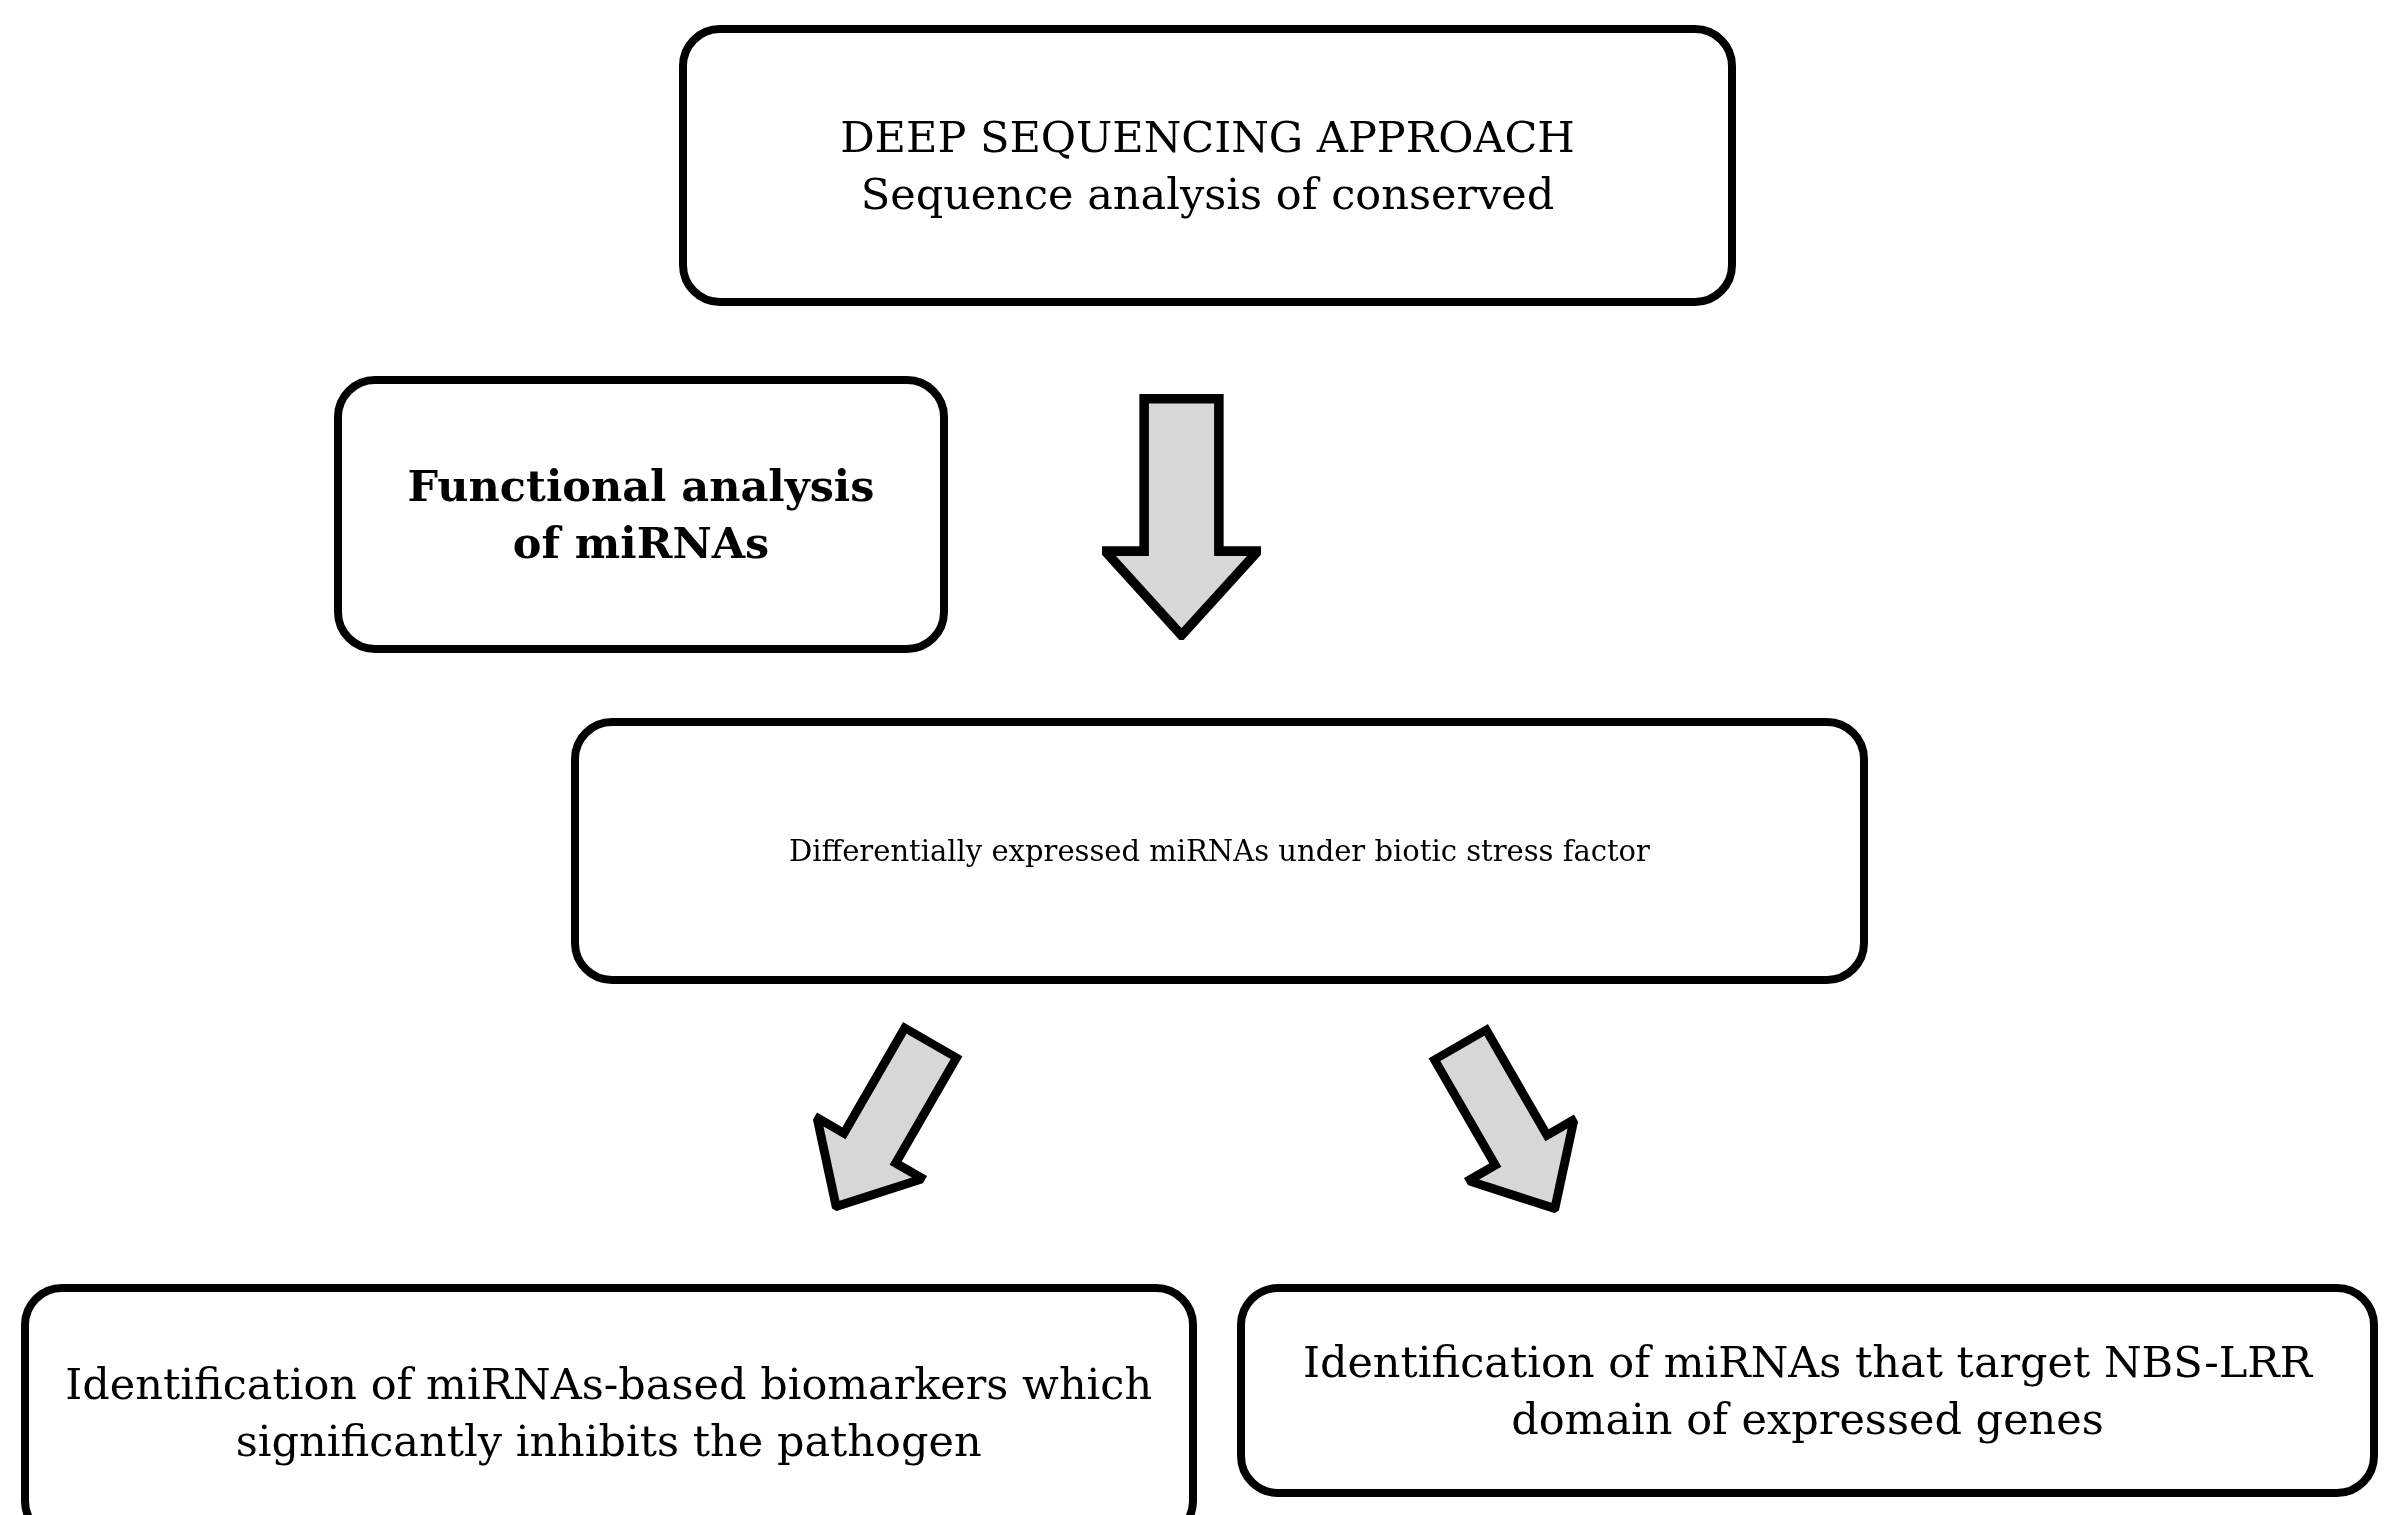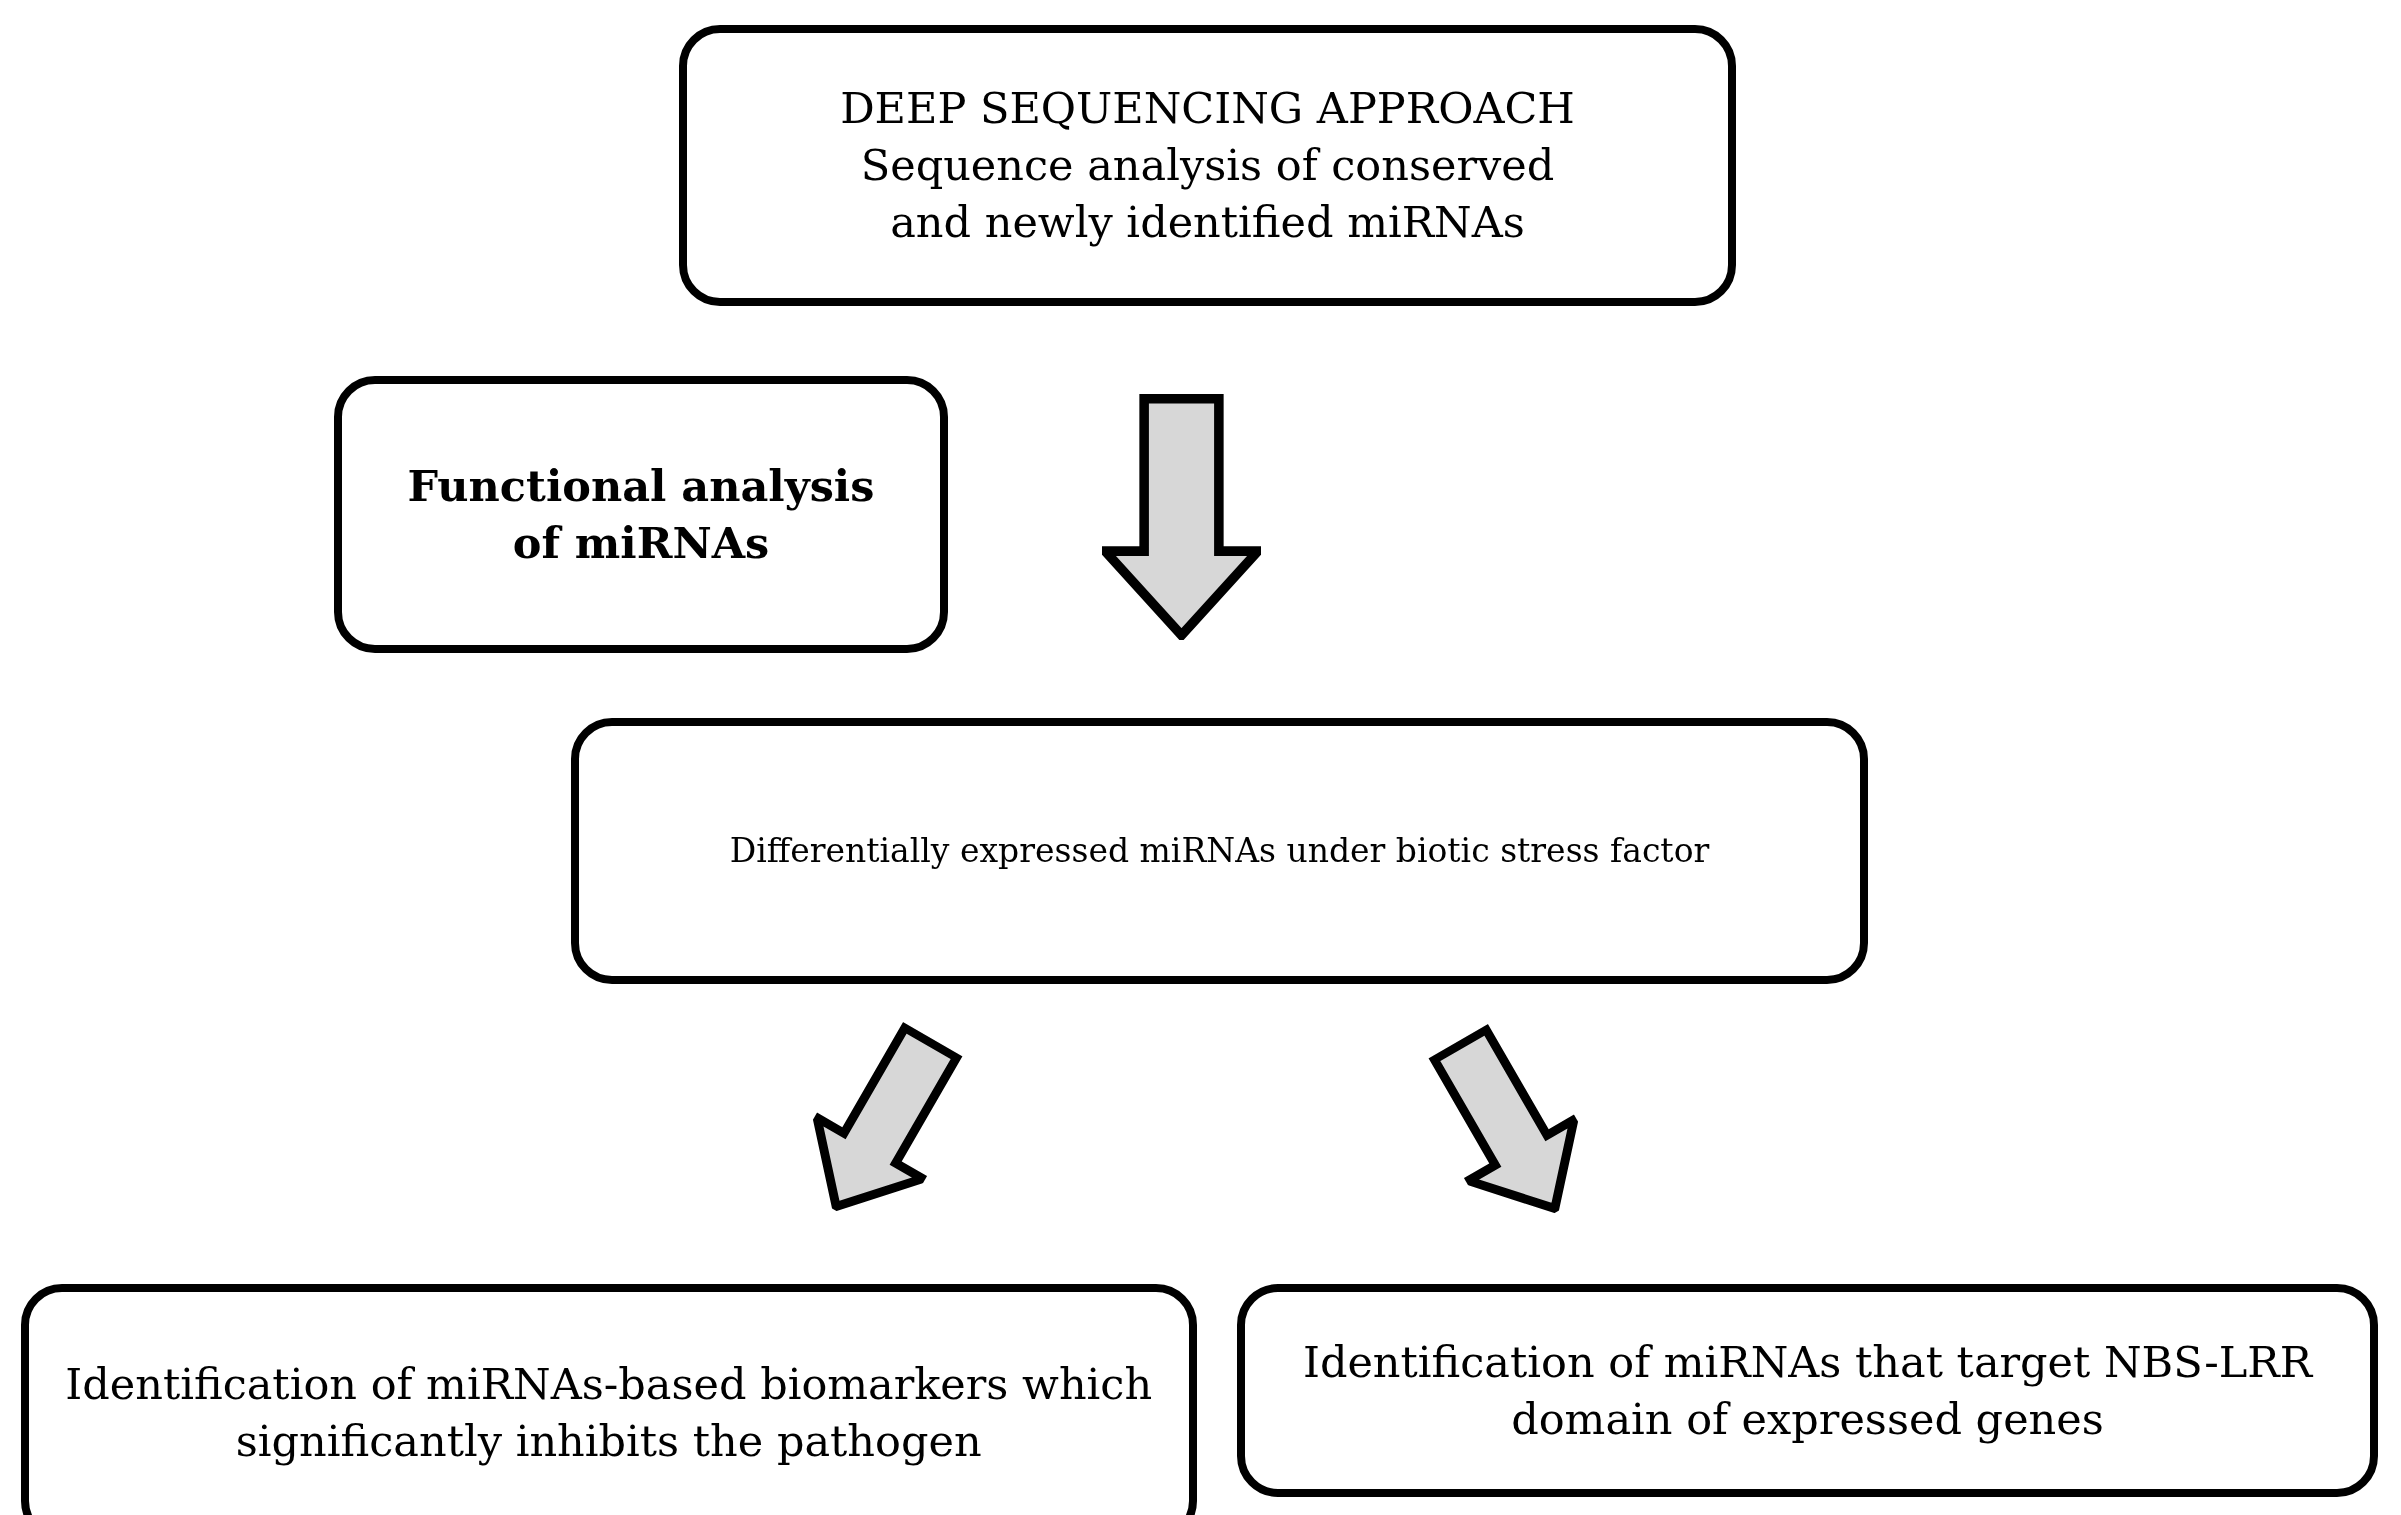--- a/index.html
+++ b/index.html
@@ -28,42 +28,41 @@
     justify-content: center;
     text-align: center;
     font-size: 43px;
     line-height: 1.32;
   }
   .fbox .line {
     white-space: nowrap;
   }
   .box-top    { left: 679px;  top: 25px;   width: 1057px; height: 281px; }
   .box-func   { left: 334px;  top: 376px;  width: 614px;  height: 277px; font-weight: bold; }
-  .box-mid    { left: 571px;  top: 718px;  width: 1297px; height: 266px; font-size: 33px; }
+  .box-mid    { left: 571px;  top: 718px;  width: 1297px; height: 266px; font-size: 29px; }
   .box-bl     { left: 20.7px;   top: 1284px; width: 1176px; height: 258px; }
   .box-br     { left: 1237px; top: 1284px; width: 1141px; height: 213px; }
 
   .arrow-wrap {
     position: absolute;
     display: block;
   }
   .arrow-down  { left: 1102px; top: 394px;  width: 159px; height: 246px; }
   .arrow-dleft { left: 820px; top: 1026px; width: 127px; height: 197px; transform: rotate(30deg); }
   .arrow-dright{ left: 1444px; top: 1028px; width: 127px; height: 197px; transform: rotate(-30deg); }
   .arrow-wrap svg { display: block; width: 100%; height: 100%; }
 </style>
 </head>
 <body>
 
 <div class="canvas">
 
   <div class="fbox box-top">
     <div class="line">DEEP SEQUENCING APPROACH</div>
     <div class="line">Sequence analysis of conserved</div>
-    <div class="line">and newly identified miRNAs</div>
   </div>
 
   <div class="fbox box-func">
     <div class="line">Functional analysis</div>
     <div class="line">of miRNAs</div>
   </div>
 
   <div class="arrow-wrap arrow-down">
     <svg viewBox="0 0 200 310" preserveAspectRatio="none" aria-hidden="true">
       <path d="M53 6 L147 6 L147 198 L196 198 L100 304 L4 198 L53 198 Z" fill="#d7d7d7" stroke="#000000" stroke-width="12" stroke-linejoin="miter"></path>

